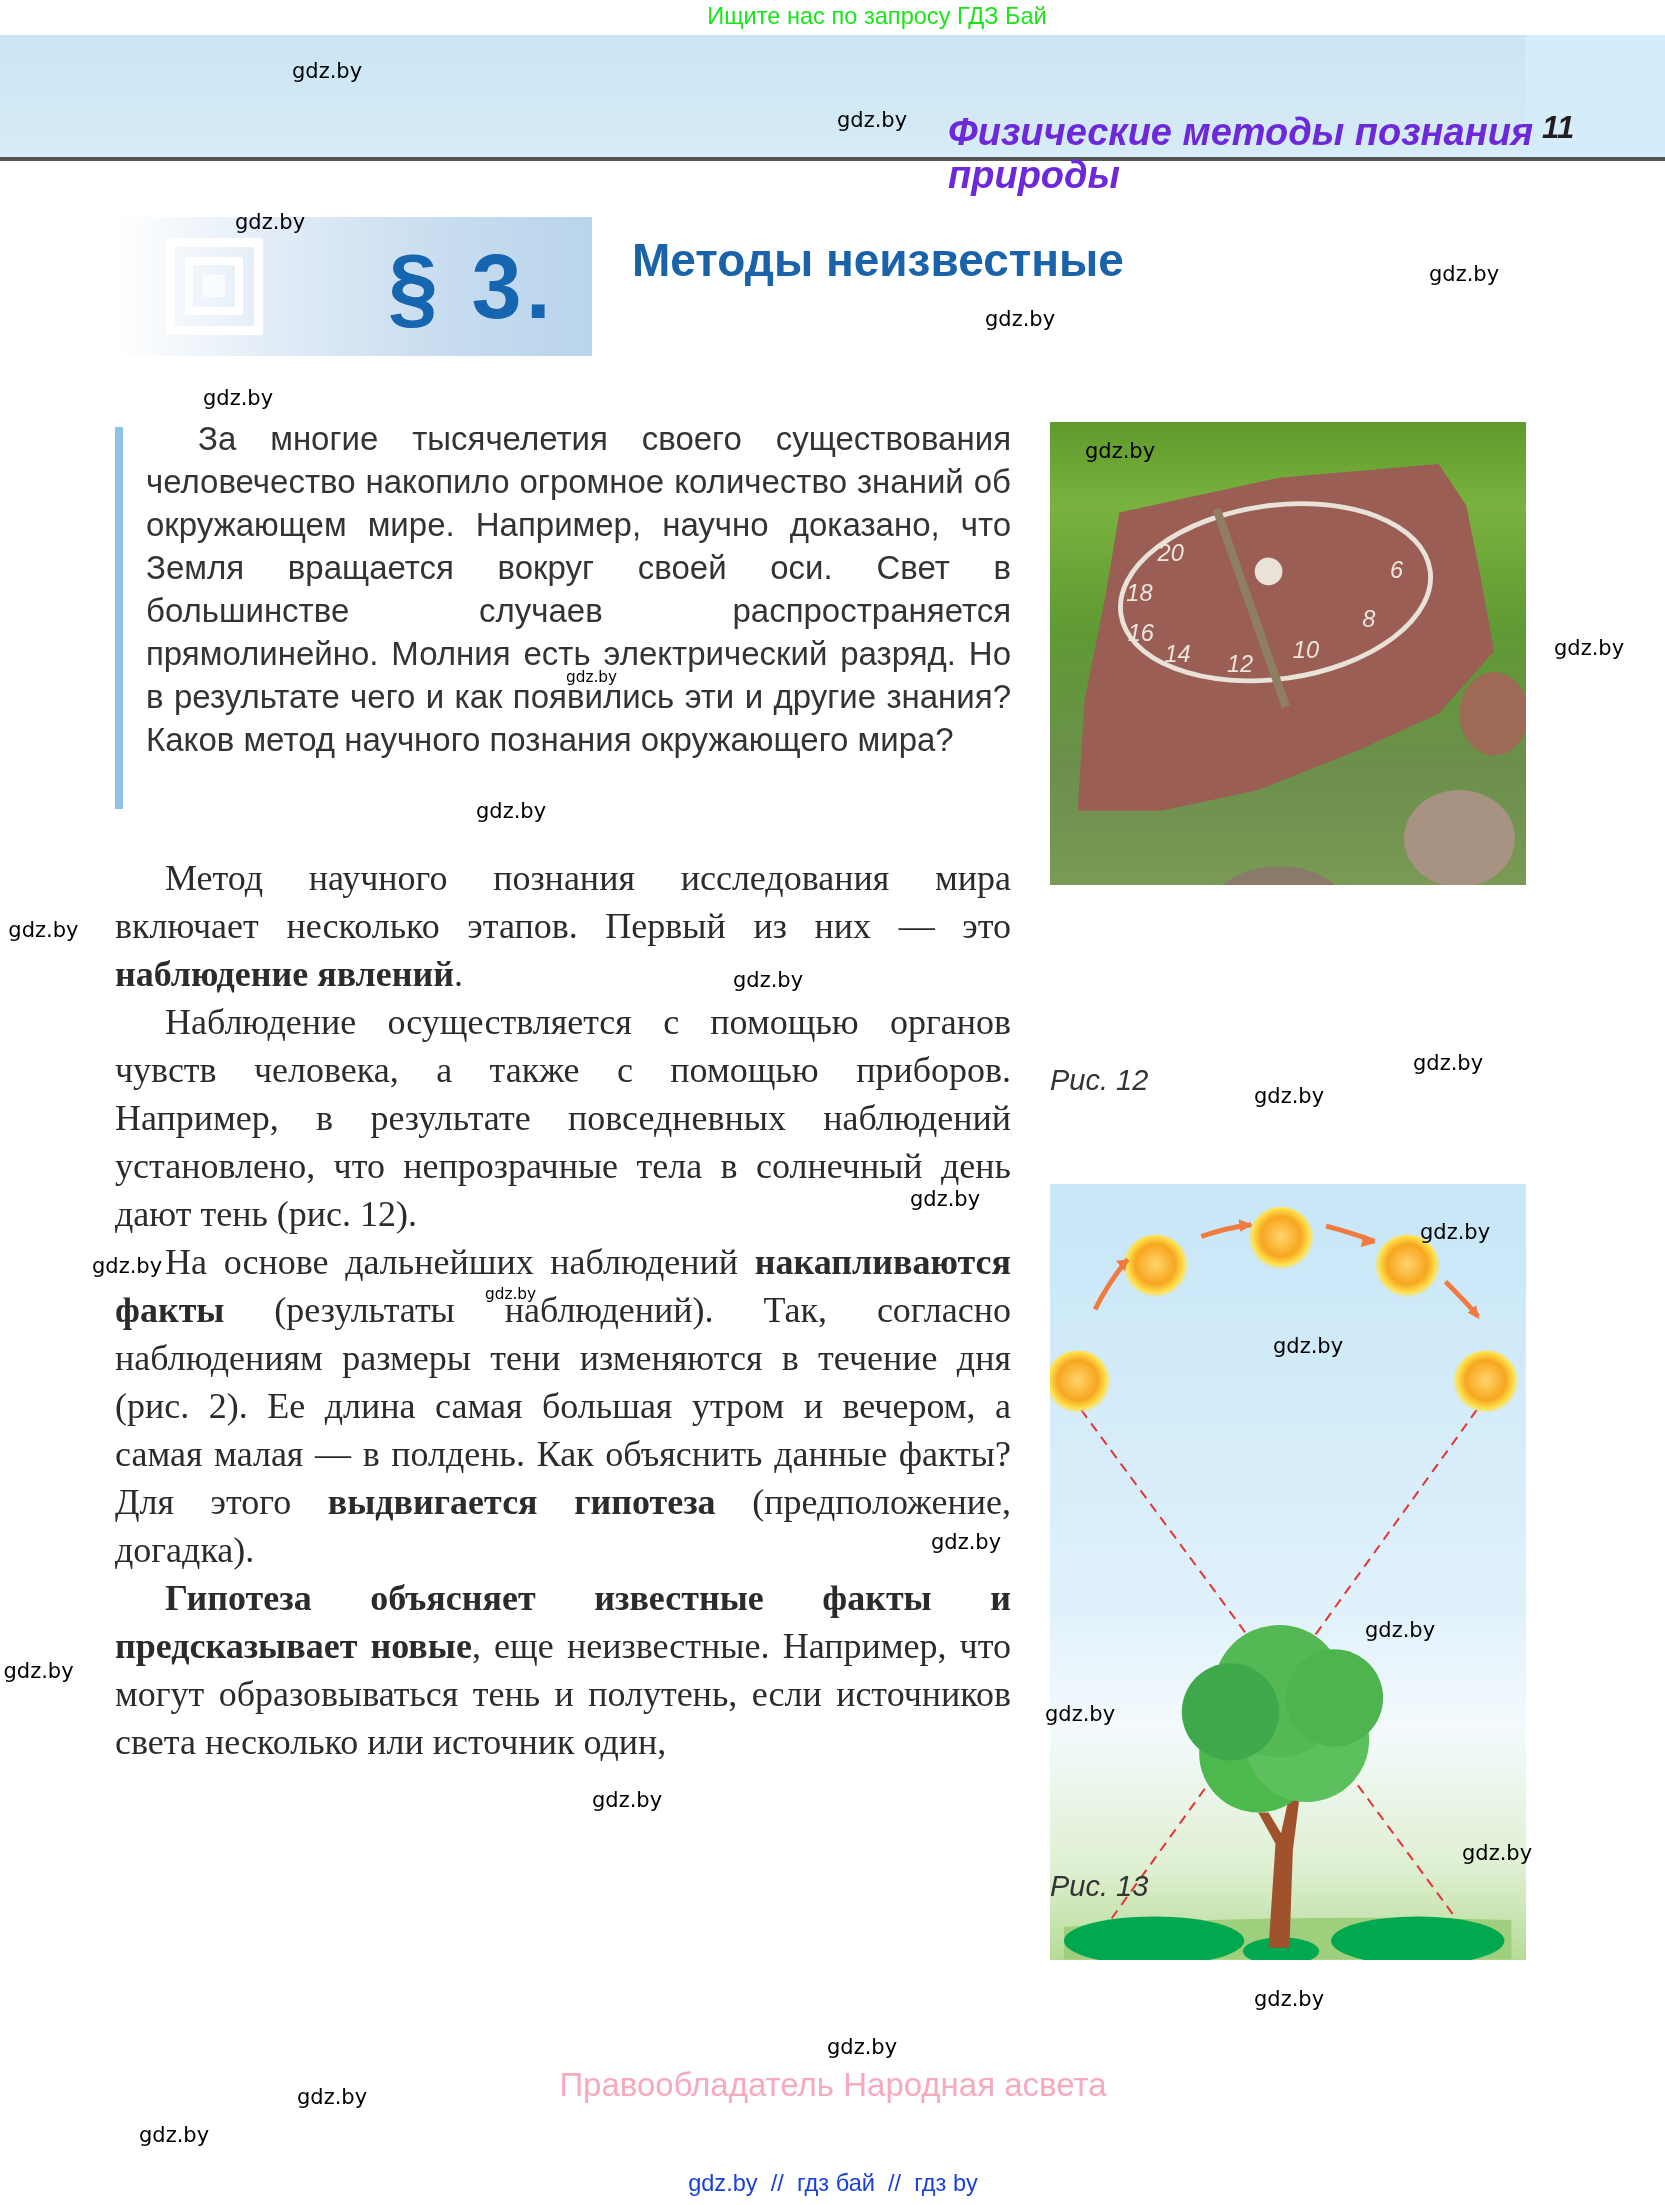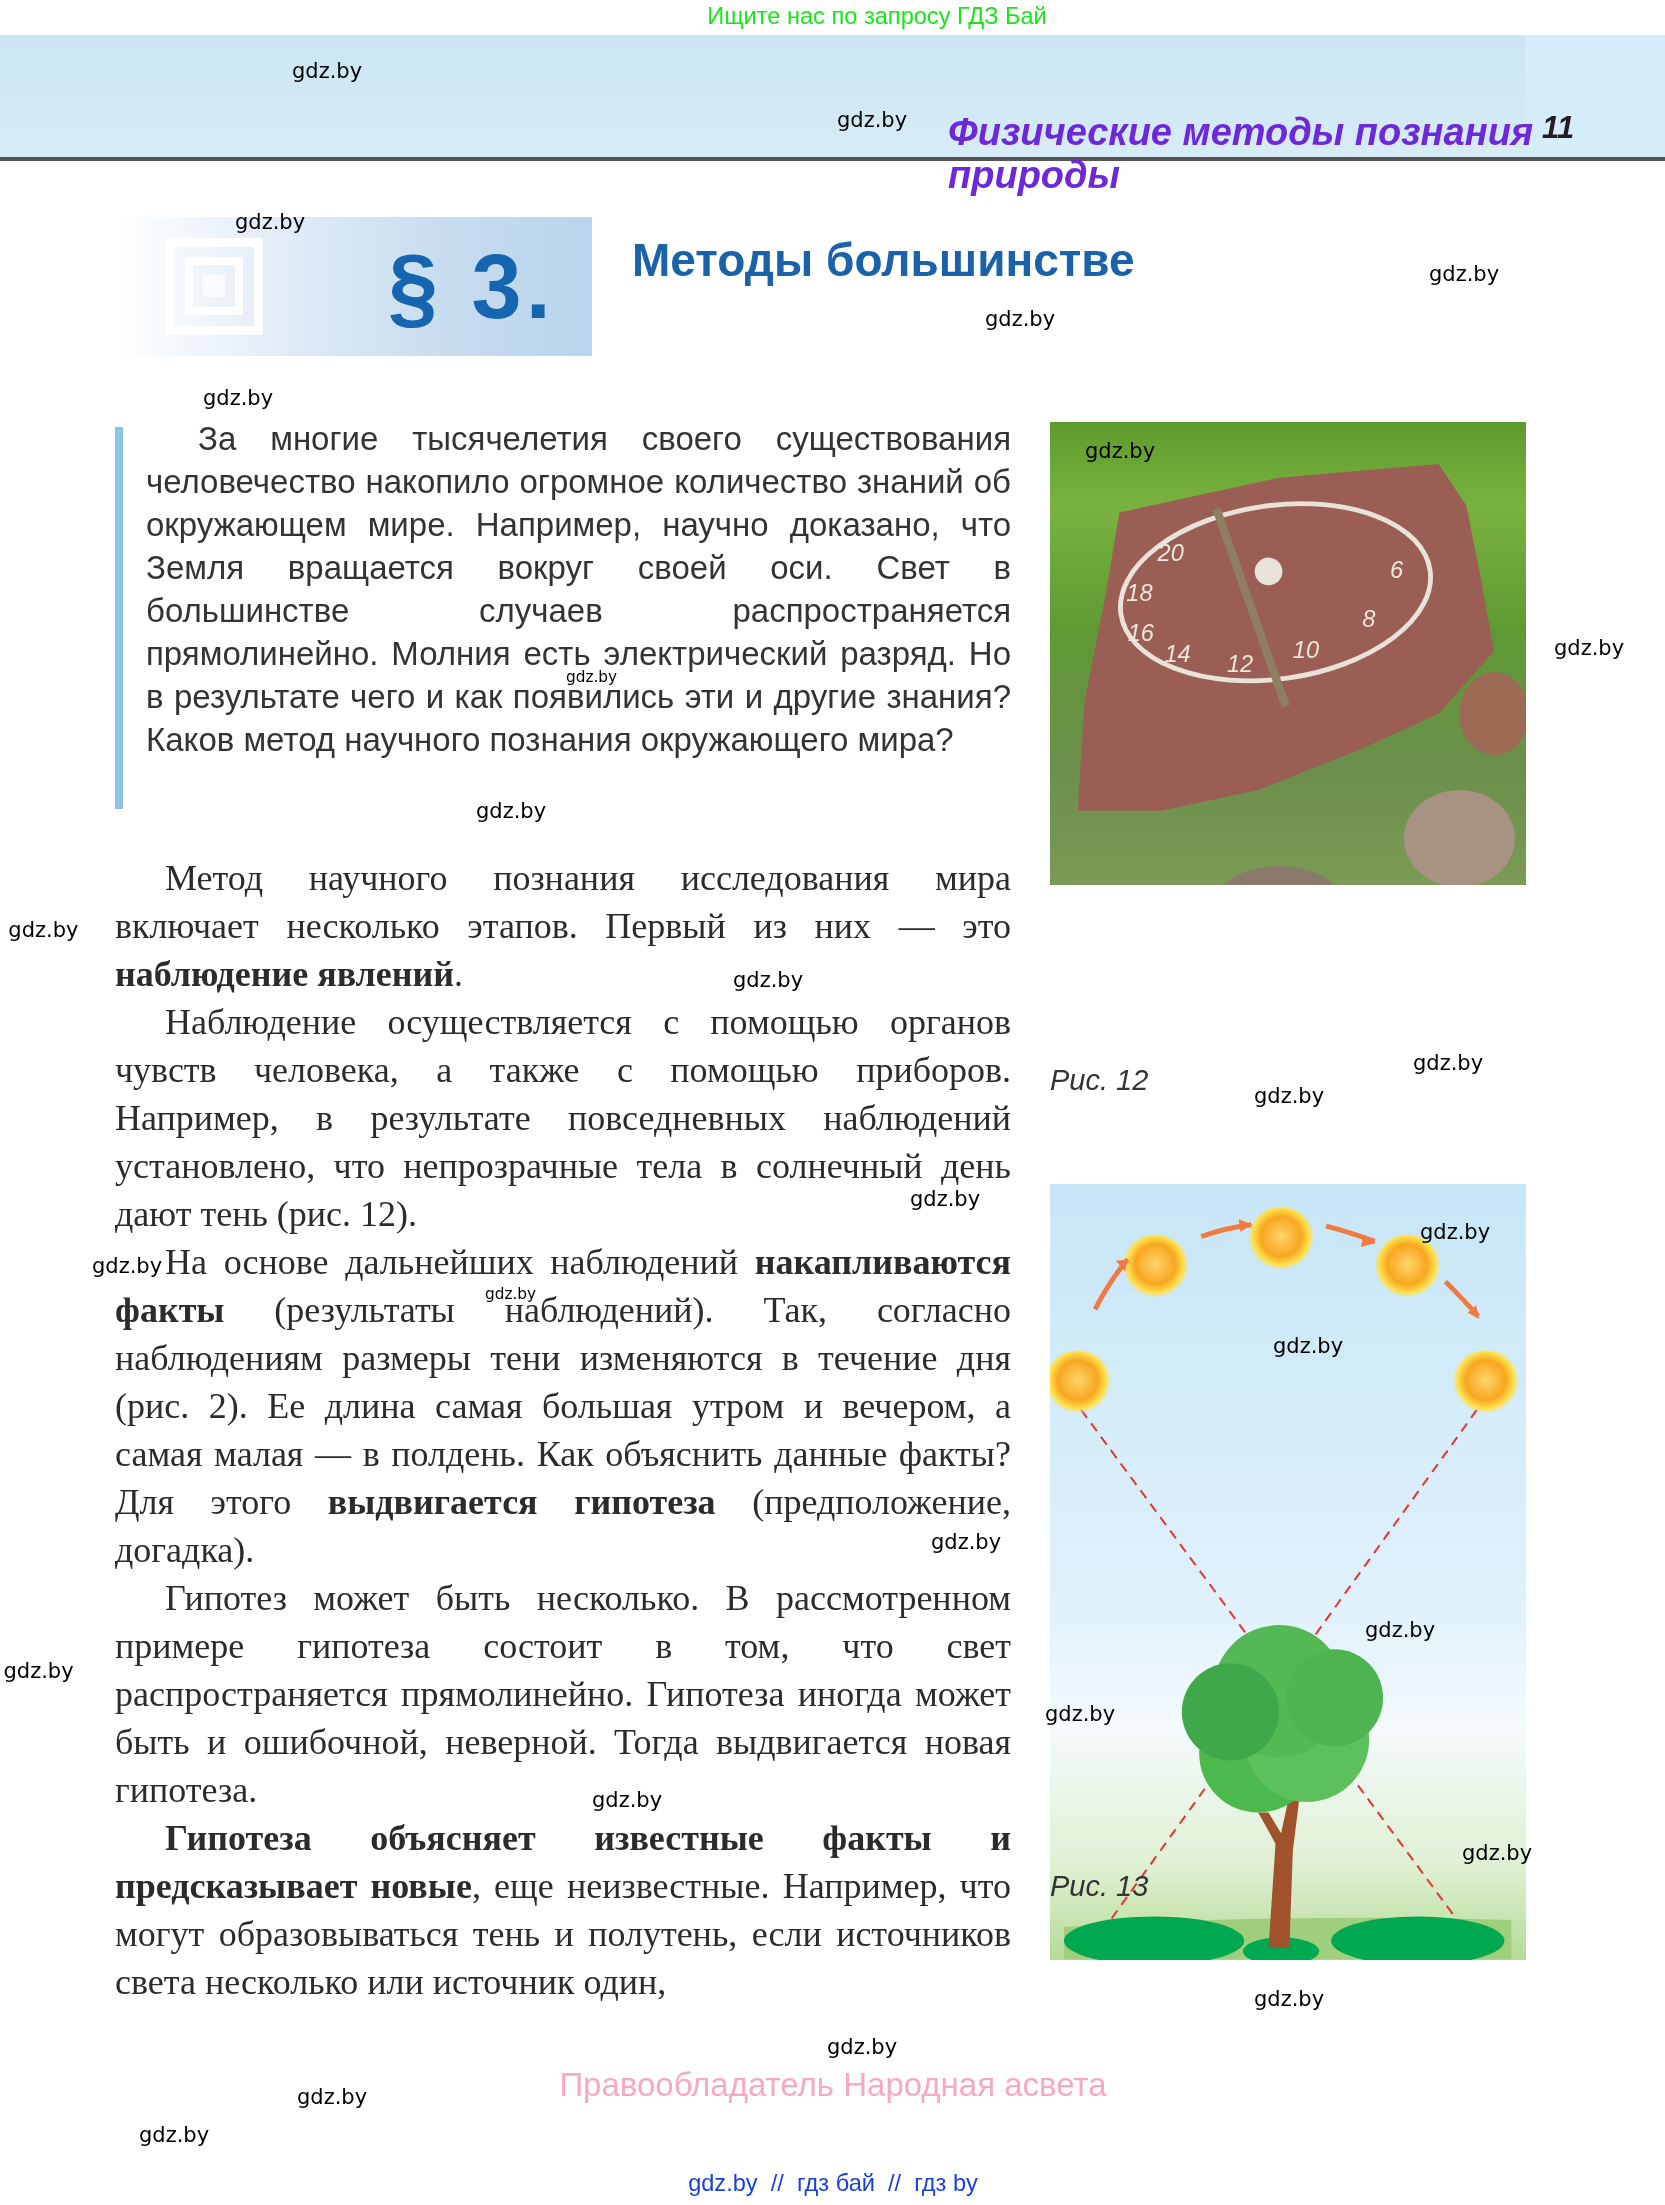--- a/index.html
+++ b/index.html
@@ -52,33 +52,32 @@
 <div class="abs running-title">Физические методы познания природы</div>
 <div class="abs page-num">11</div>
 
 <div class="abs section-box">
   <div class="sq" style="left:49px;top:21px;width:97px;height:97px;"></div>
   <div class="sq" style="left:68px;top:40px;width:58px;height:58px;border-width:8.3px;"></div>
   <div class="abs" style="left:86px;top:58px;width:22px;height:22px;background:#fff;opacity:0.7;"></div>
 </div>
 <div class="abs section-num">§ 3.</div>
 <div class="abs section-title">
-  <div>Методы большинстве</div>
+  <div>Методы неизвестные</div>
 </div>
 
 <div class="abs intro-bar"></div>
 <div class="abs intro">
   <p>За многие тысячелетия своего существования человечество накопило огромное количество знаний об окружающем мире. Например, научно доказано, что Земля вращается вокруг своей оси. Свет в большинстве случаев распространяется прямолинейно. Молния есть электрический разряд. Но в результате чего и как появились эти и другие знания? Каков метод научного познания окружающего мира?</p>
 </div>
 
 <div class="abs body-text">
   <p><span>Метод научного познания исследования мира включает несколько этапов. Первый из них — это </span><b>наблюдение явлений</b><span>.</span></p>
   <p>Наблюдение осуществляется с помощью органов чувств человека, а также с помощью приборов. Например, в результате повседневных наблюдений установлено, что непрозрачные тела в солнечный день дают тень (рис. 12).</p>
   <p><span>На основе дальнейших наблюдений </span><b>накапливаются факты</b><span> (результаты наблюдений). Так, согласно наблюдениям размеры тени изменяются в течение дня (рис. 2). Ее длина самая большая утром и вечером, а самая малая — в полдень. Как объяснить данные факты? Для этого </span><b>выдвигается гипотеза</b><span> (предположение, догадка).</span></p>
-  <p>Гипотез может быть несколько. В рассмотренном примере гипотеза состоит в том, что свет распространяется прямолинейно. Гипотеза иногда может быть и ошибочной, неверной. Тогда выдвигается новая гипотеза.</p>
   <p><b>Гипотеза объясняет известные факты и предсказывает новые</b><span>, еще неизвестные. Например, что могут образовываться тень и полутень, если источников света несколько или источник один,</span></p>
 </div>
 
 <div class="abs fig12">
   <svg width="476" height="625" viewBox="0 0 686 900">
     <polygon points="100,130 330,80 560,60 600,120 620,220 640,330 560,420 450,470 300,530 160,560 40,560 50,400 80,250" fill="#9a5e54"></polygon>
     <ellipse cx="325" cy="245" rx="225" ry="125" fill="none" stroke="#e8e2d8" stroke-width="7" transform="rotate(-8 325 245)"></ellipse>
     <line x1="240" y1="125" x2="340" y2="410" stroke="#8f7f62" stroke-width="12"></line>
     <circle cx="315" cy="215" r="20" fill="#e8e2d8"></circle>
     <g fill="#ece6dc" font-family="Liberation Sans, sans-serif" font-style="italic" font-size="34">

